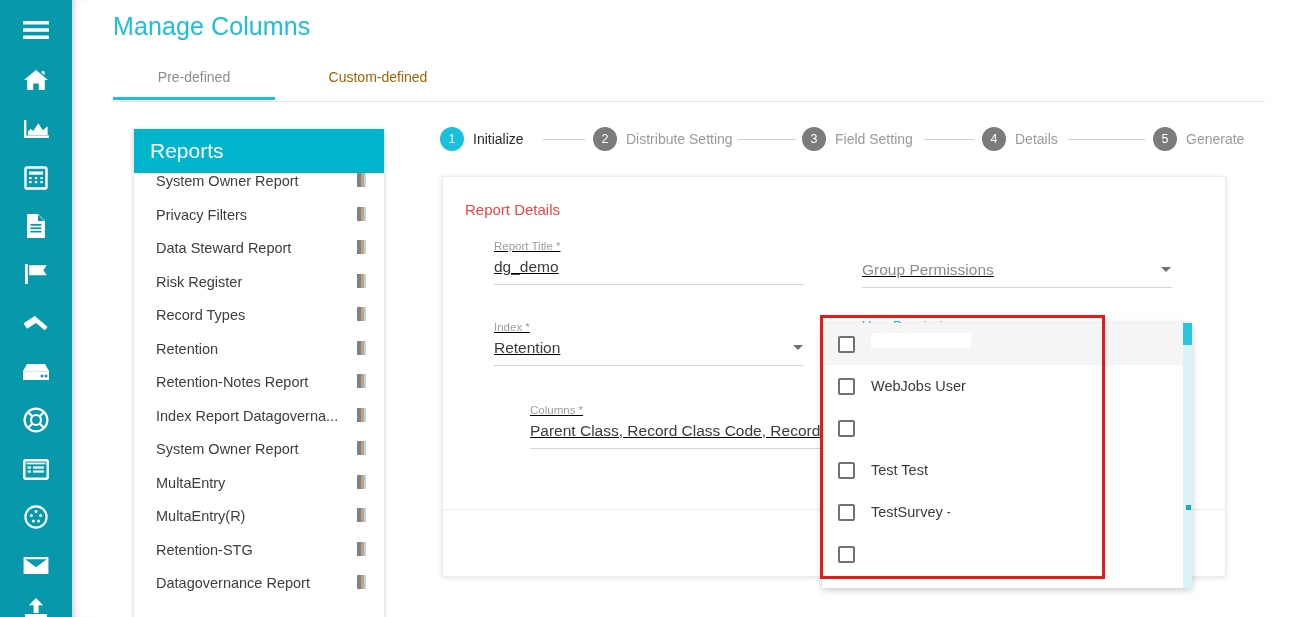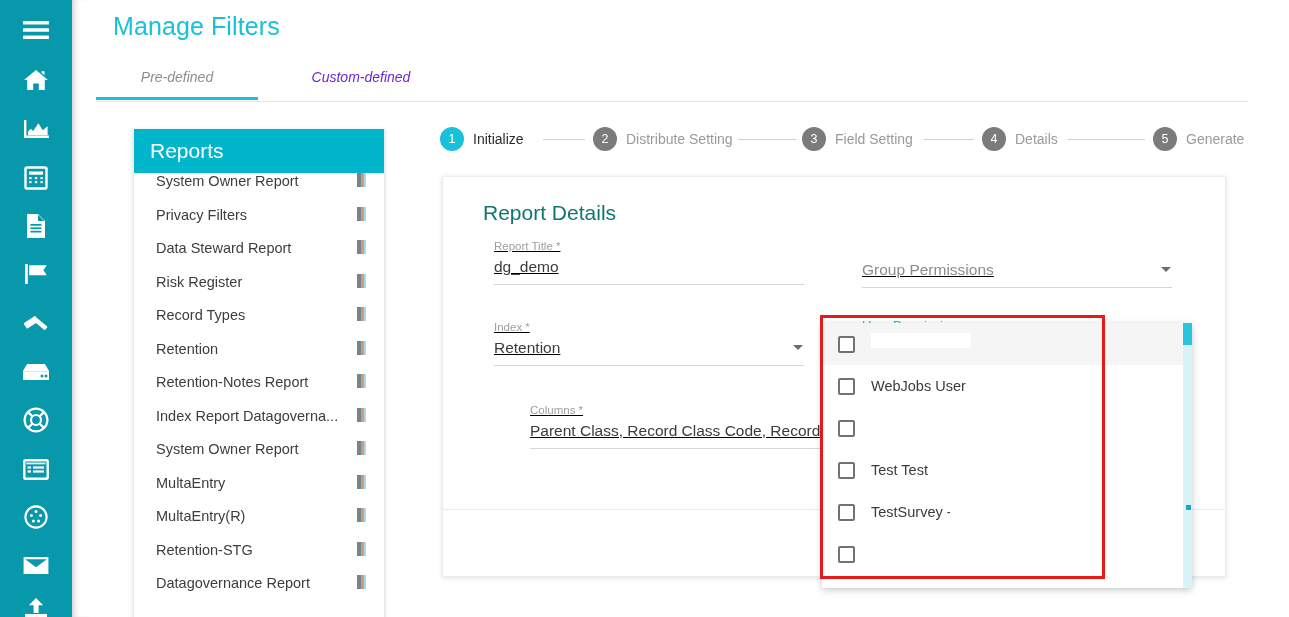--- a/index.html
+++ b/index.html
@@ -54,33 +54,32 @@
   .page-title {
     position: absolute;
     left: 113px; top: 12px;
     font-size: 25px;
     color: #19c0da;
     letter-spacing: 0.1px;
     white-space: nowrap;
   }
   .tabbar {
     position: absolute;
-    left: 96px; top: 61px;
+    left: 113px; top: 61px;
     width: 1152px;
     height: 40px;
     border-bottom: 1px solid #e6e6e6;
-    font-style: italic;
   }
   .tab {
     position: absolute;
     top: 0;
     height: 38px;
     line-height: 32px;
     font-size: 14px;
-    color: #6d28d9;
+    color: #a16207;
     text-align: center;
     cursor: pointer;
     white-space: nowrap;
   }
   .tab.active { color: #8d8d8d; }
   .tab.active::after {
     content: "";
     position: absolute;
     left: 0; right: 0; bottom: -1px;
     height: 3px;
@@ -176,23 +175,23 @@
     width: 784px;
     height: 401px;
     background: #ffffff;
     border: 1px solid #ededed;
     box-shadow: 0 1px 5px rgba(0,0,0,0.13);
     box-sizing: border-box;
     overflow: hidden;
   }
   .card-title {
     position: absolute;
-    left: 40px; top: 24px;
-    font-size: 21px;
-    color: #0f766e;
+    left: 22px; top: 24px;
+    font-size: 15px;
+    color: #ef4444;
     white-space: nowrap;
   }
   .card-sep {
     position: absolute;
     left: 0; top: 332px;
     width: 784px; height: 1px;
     background: #ececec;
   }
 
   
@@ -437,21 +436,21 @@
           <g fill="#fff">
             <rect x="10.6" y="6" width="5" height="10"></rect>
             <path d="M13 1 5.8 8.2h14.4z"></path>
             <path d="M2 17h22v6H2z"></path>
           </g>
         </svg>
     </div>
   </div>
   <div class="rail-gutter"></div>
 
-  <div class="page-title">Manage Filters</div>
+  <div class="page-title">Manage Columns</div>
 
   <div class="tabbar">
     <div class="tab active" id="tab-0">Pre-defined</div>
     <div class="tab" id="tab-1">Custom-defined</div>
   </div>
 
   <div class="reports-panel">
     <div class="reports-head">Reports</div>
     <div id="reports-list">
         <div class="report-row">

